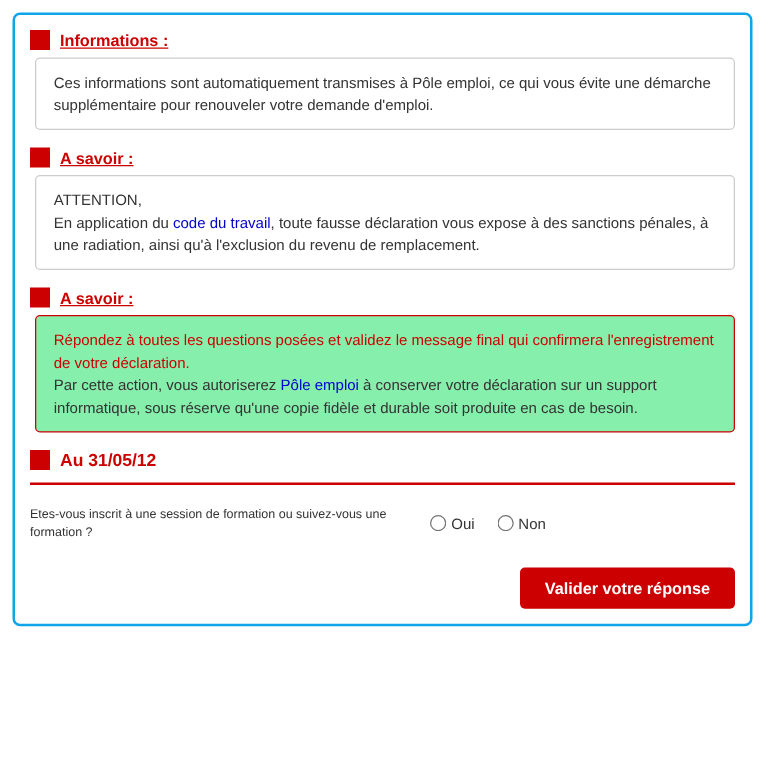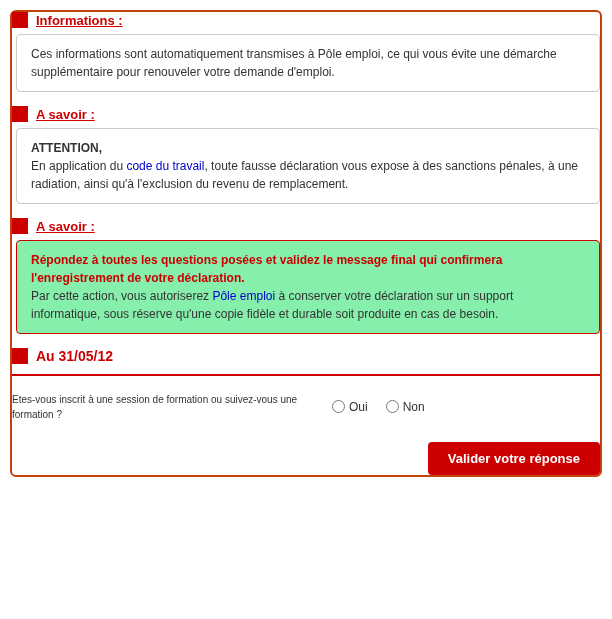--- a/index.html
+++ b/index.html
@@ -5,22 +5,23 @@
     * { box-sizing: border-box; margin: 0; padding: 0; }
     body {
       font-family: Arial, sans-serif;
       font-size: 13px;
       background: #fff;
       width: 612px;
       min-height: 619px;
       padding: 10px;
     }
     .outer-border {
-      border: 2px solid #c2410c;
+      border: 2px solid #0ea5e9;
       border-radius: 6px;
+      padding: 12px;
       background: #fff;
     }
     .section {
       margin-bottom: 14px;
     }
     .section-header {
       display: flex;
       align-items: center;
       margin-bottom: 6px;
     }
@@ -62,21 +63,21 @@
     }
     .warning-red {
       color: #cc0000;
       font-weight: bold;
     }
     .warning-normal {
       color: #333;
       text-align: right;
     }
     .bold {
-      font-weight: bold;
+      font-weight: normal;
     }
     .link-blue {
       color: #0000cc;
     }
     .divider-red {
       border: none;
       border-top: 2px solid #cc0000;
       margin: 10px 0 10px 0;
     }
     .date-section {

